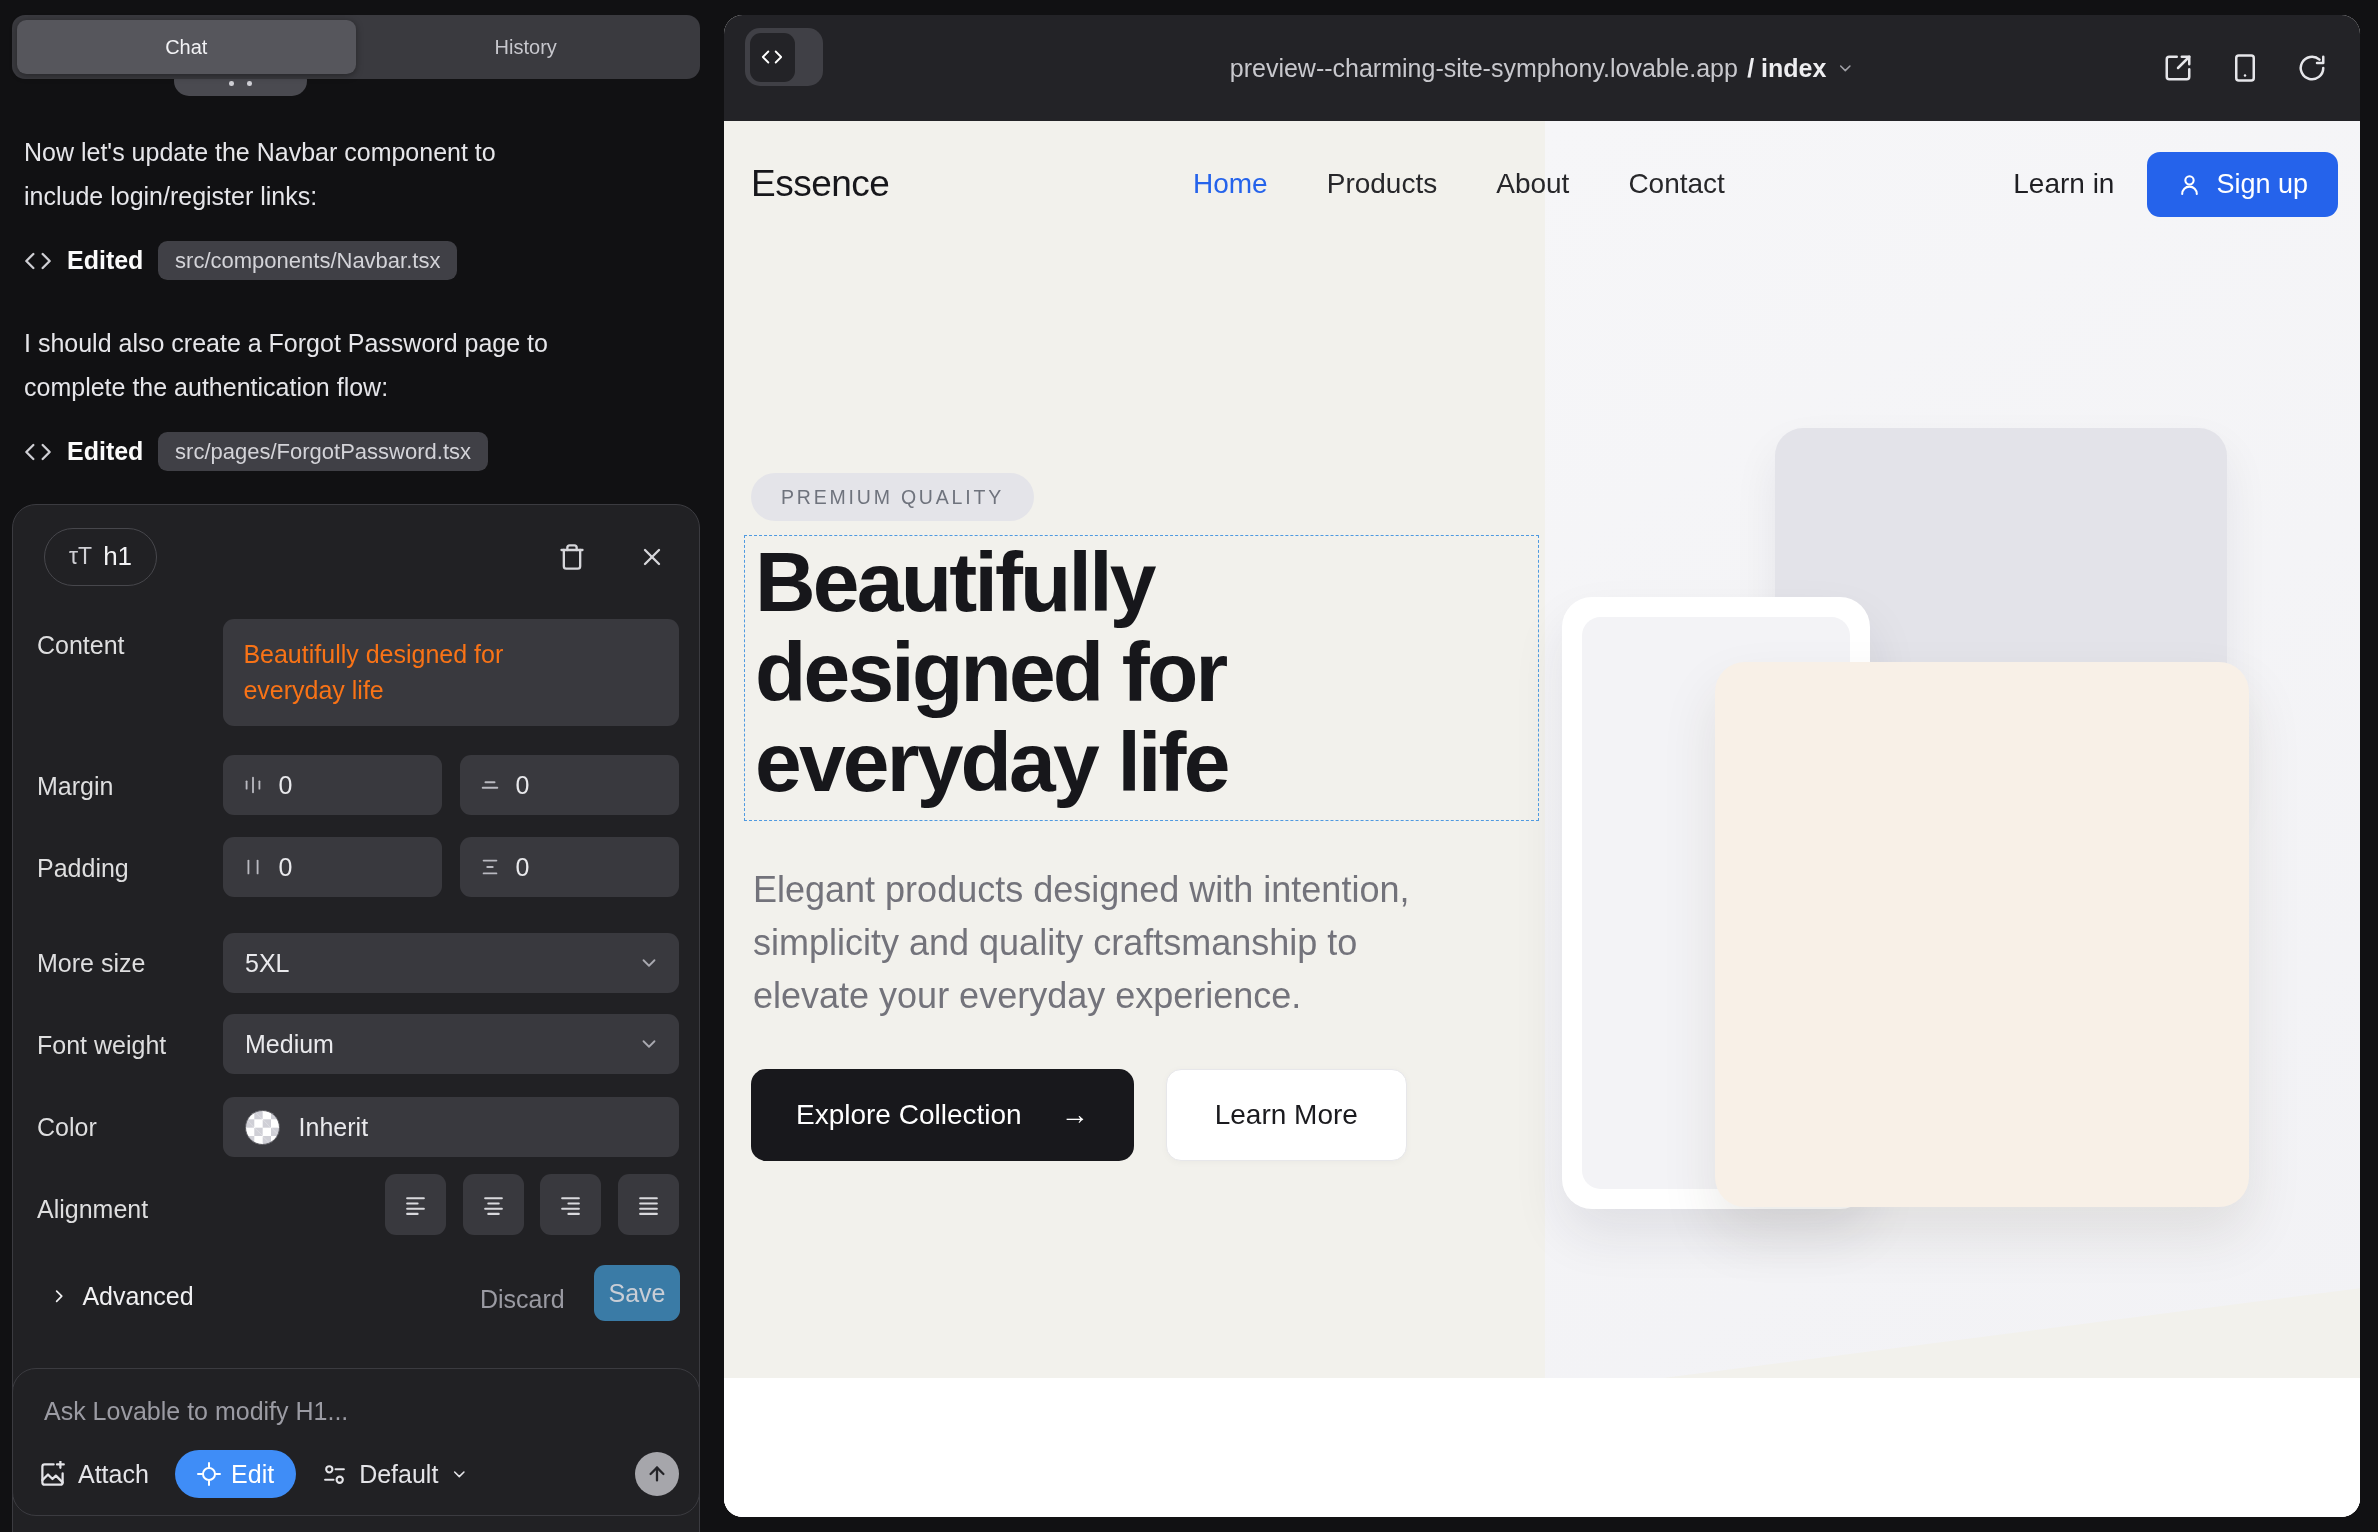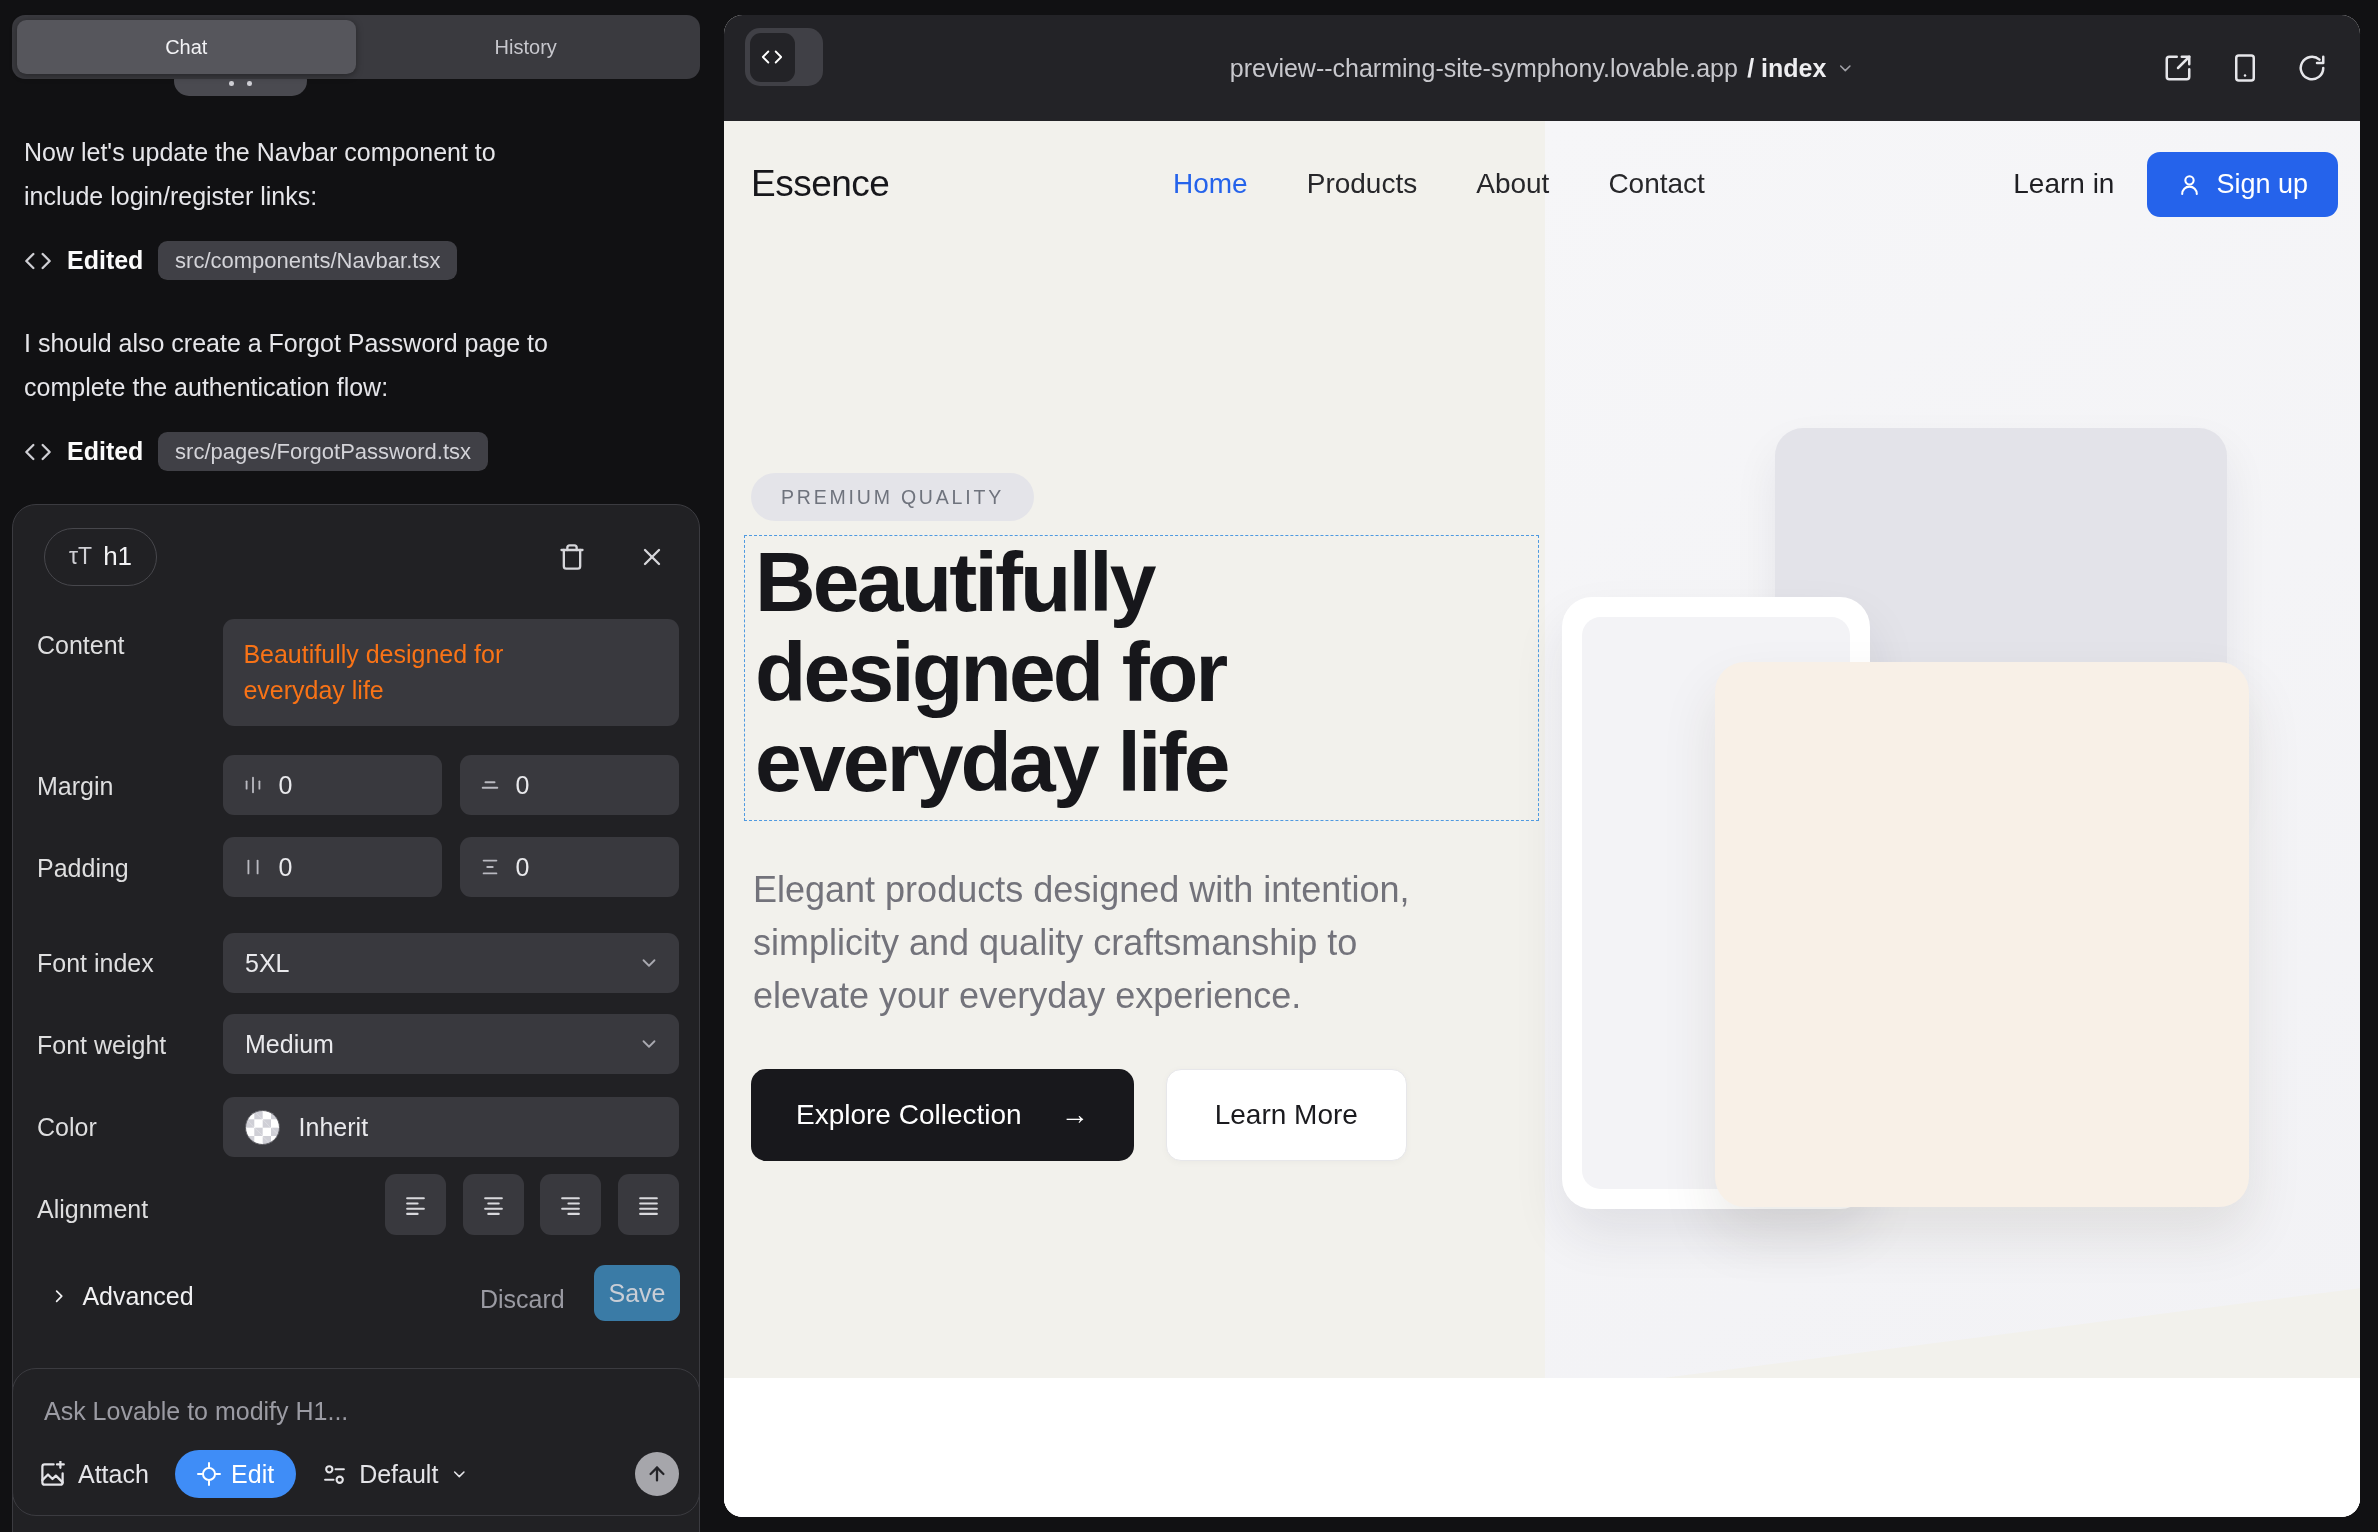--- a/index.html
+++ b/index.html
@@ -200,21 +200,21 @@
         <span class="ficon">
           <svg class="i" width="22" height="22" viewBox="0 0 24 24">
               <line x1="5" y1="5" x2="19" y2="5"></line>
               <line x1="9" y1="12" x2="15" y2="12"></line>
               <line x1="5" y1="19" x2="19" y2="19"></line>
             </svg>
         </span>
         <span>0</span>
       </div>
 
-      <div class="row-label" style="top:444px;">Font index</div>
+      <div class="row-label" style="top:444px;">More size</div>
       <div class="field select" style="top:428px;">
         <span>5XL</span>
         <span class="chev">
           <svg class="i" width="22" height="22" viewBox="0 0 24 24">
               <path d="m6 9 6 6 6-6"></path>
             </svg>
         </span>
       </div>
 
       <div class="row-label" style="top:526px;">Font weight</div>
@@ -372,21 +372,21 @@
       <div class="shape-white">
           <div class="shape-white-inner"></div>
         </div>
       <div class="shape-cream"></div>
 
       <div class="white-band"></div>
 
       <div class="site-nav">
         <div class="brand">Essence</div>
         <div class="nav-links">
-          <span class="nav-link active" style="color:#2563eb; background:#2563eb; -webkit-background-clip:unset; background-clip:unset; background-color:transparent;">Home</span>
+          <span class="nav-link active" style="color:#2563eb; background:#2563eb; -webkit-background-clip:unset; background-clip:unset; background-color:transparent;margin-left:20px;">Home</span>
           <span class="nav-link">Products</span>
           <span class="nav-link">About</span>
           <span class="nav-link">Contact</span>
         </div>
         <div class="nav-right">
           <span class="signin">Learn in</span>
           <div class="signup-btn" style="background:#2563eb;">
             <svg class="i" width="25" height="25" viewBox="0 0 24 24">
                 <circle cx="12" cy="8" r="4"></circle>
                 <path d="M5 21c0-3.9 3.1-7 7-7s7 3.1 7 7"></path>

